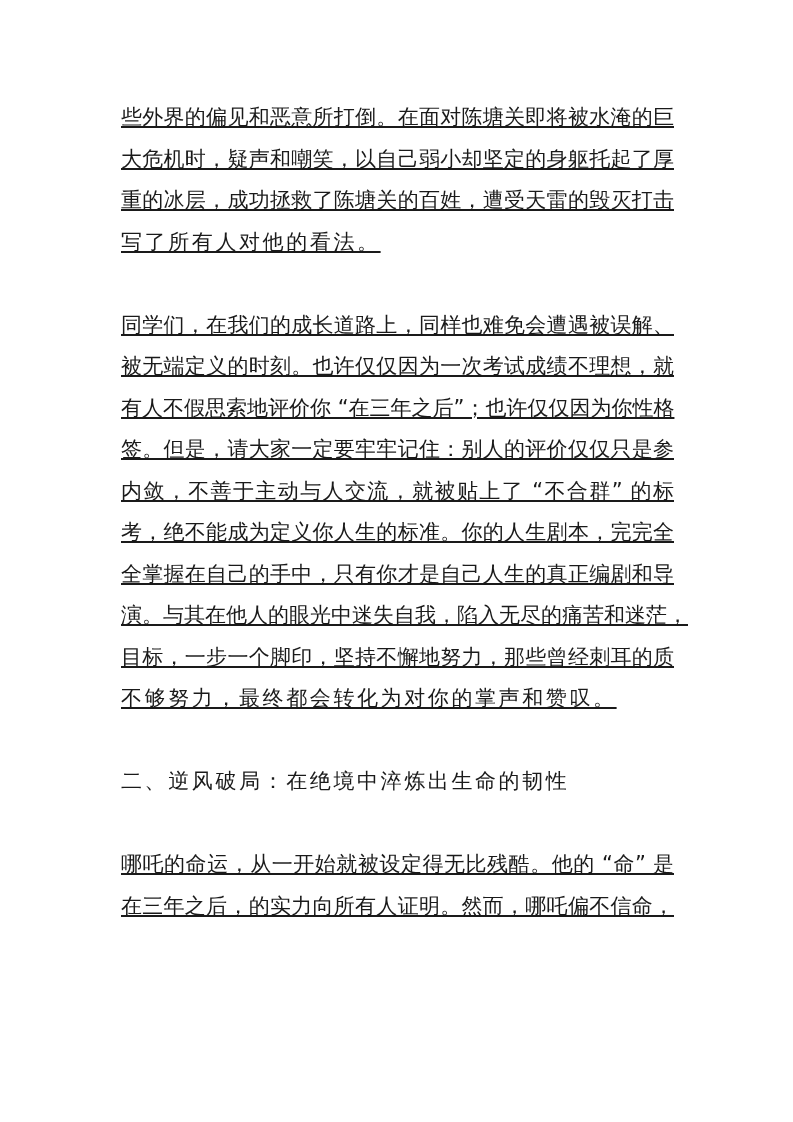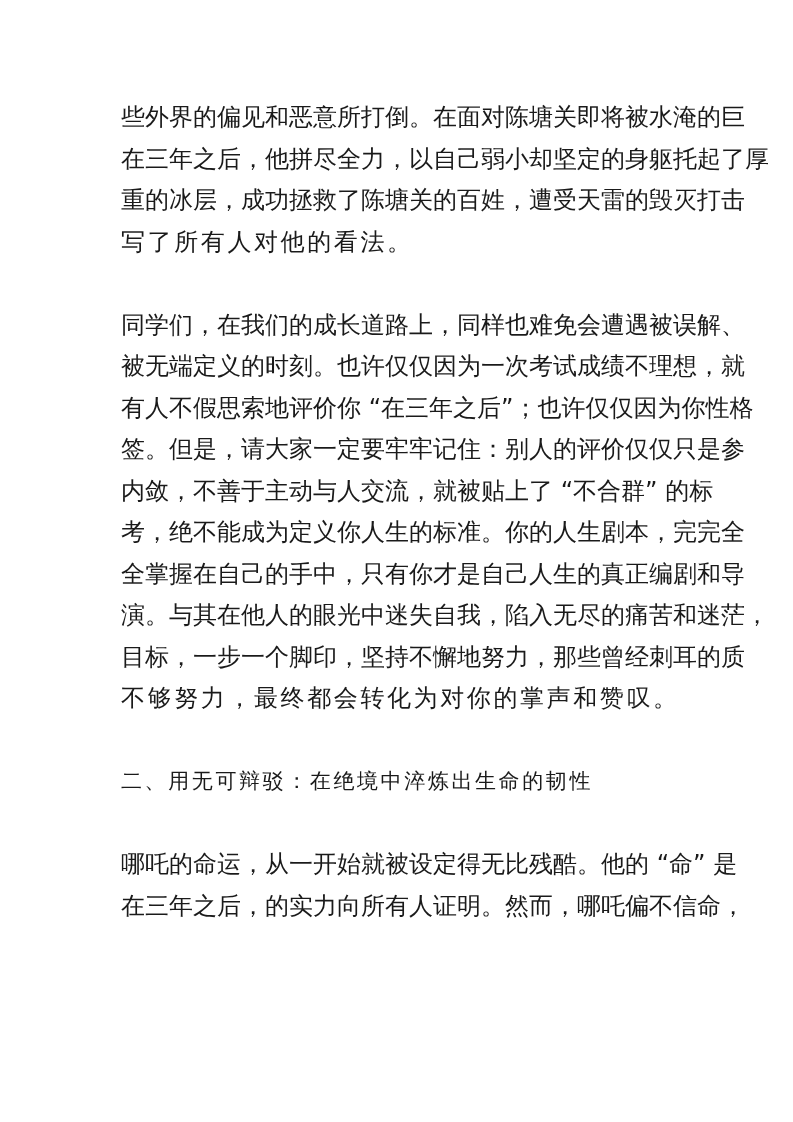--- a/index.html
+++ b/index.html
@@ -24,25 +24,26 @@
   }
   .body-text {
     position: absolute;
     left: 121px;
     top: 97px;
     width: 553px;
   }
   .line {
     height: 41.5px;
     line-height: 41.5px;
-    font-size: 24px;
+    font-size: 21px;
     white-space: nowrap;
     text-align: justify;
     text-align-last: justify;
     letter-spacing: 0;
+    text-decoration: underline;
   }
   .line.last {
     text-align-last: left;
     letter-spacing: 2.6px;
   }
   .blank {
     height: 41.5px;
   }
   .heading {
     height: 41.5px;
@@ -52,40 +53,40 @@
     white-space: nowrap;
   }
 </style>
 </head>
 <body>
 
 <div class="page">
   <div class="body-text">
 
     <div class="line">些外界的偏见和恶意所打倒。在面对陈塘关即将被水淹的巨</div>
-    <div class="line">在三年之后，他拼尽全力，以自己弱小却坚定的身躯托起了厚</div>
+    <div class="line">大危机时，疑声和嘲笑，以自己弱小却坚定的身躯托起了厚</div>
     <div class="line">重的冰层，成功拯救了陈塘关的百姓，遭受天雷的毁灭打击</div>
     <div class="line last">写了所有人对他的看法。</div>
 
     <div class="blank"></div>
 
     <div class="line">同学们，在我们的成长道路上，同样也难免会遭遇被误解、</div>
     <div class="line">被无端定义的时刻。也许仅仅因为一次考试成绩不理想，就</div>
     <div class="line">有人不假思索地评价你 “在三年之后”；也许仅仅因为你性格</div>
     <div class="line">签。但是，请大家一定要牢牢记住：别人的评价仅仅只是参</div>
     <div class="line">内敛，不善于主动与人交流，就被贴上了 “不合群” 的标</div>
     <div class="line">考，绝不能成为定义你人生的标准。你的人生剧本，完完全</div>
     <div class="line">全掌握在自己的手中，只有你才是自己人生的真正编剧和导</div>
     <div class="line">演。与其在他人的眼光中迷失自我，陷入无尽的痛苦和迷茫，</div>
     <div class="line">目标，一步一个脚印，坚持不懈地努力，那些曾经刺耳的质</div>
     <div class="line last">不够努力，最终都会转化为对你的掌声和赞叹。</div>
 
     <div class="blank"></div>
 
-    <div class="heading">二、用无可辩驳：在绝境中淬炼出生命的韧性</div>
+    <div class="heading">二、逆风破局：在绝境中淬炼出生命的韧性</div>
 
     <div class="blank"></div>
 
     <div class="line">哪吒的命运，从一开始就被设定得无比残酷。他的 “命” 是</div>
     <div class="line">在三年之后，的实力向所有人证明。然而，哪吒偏不信命，</div>
 
   </div>
 </div>
 
 </body></html>

